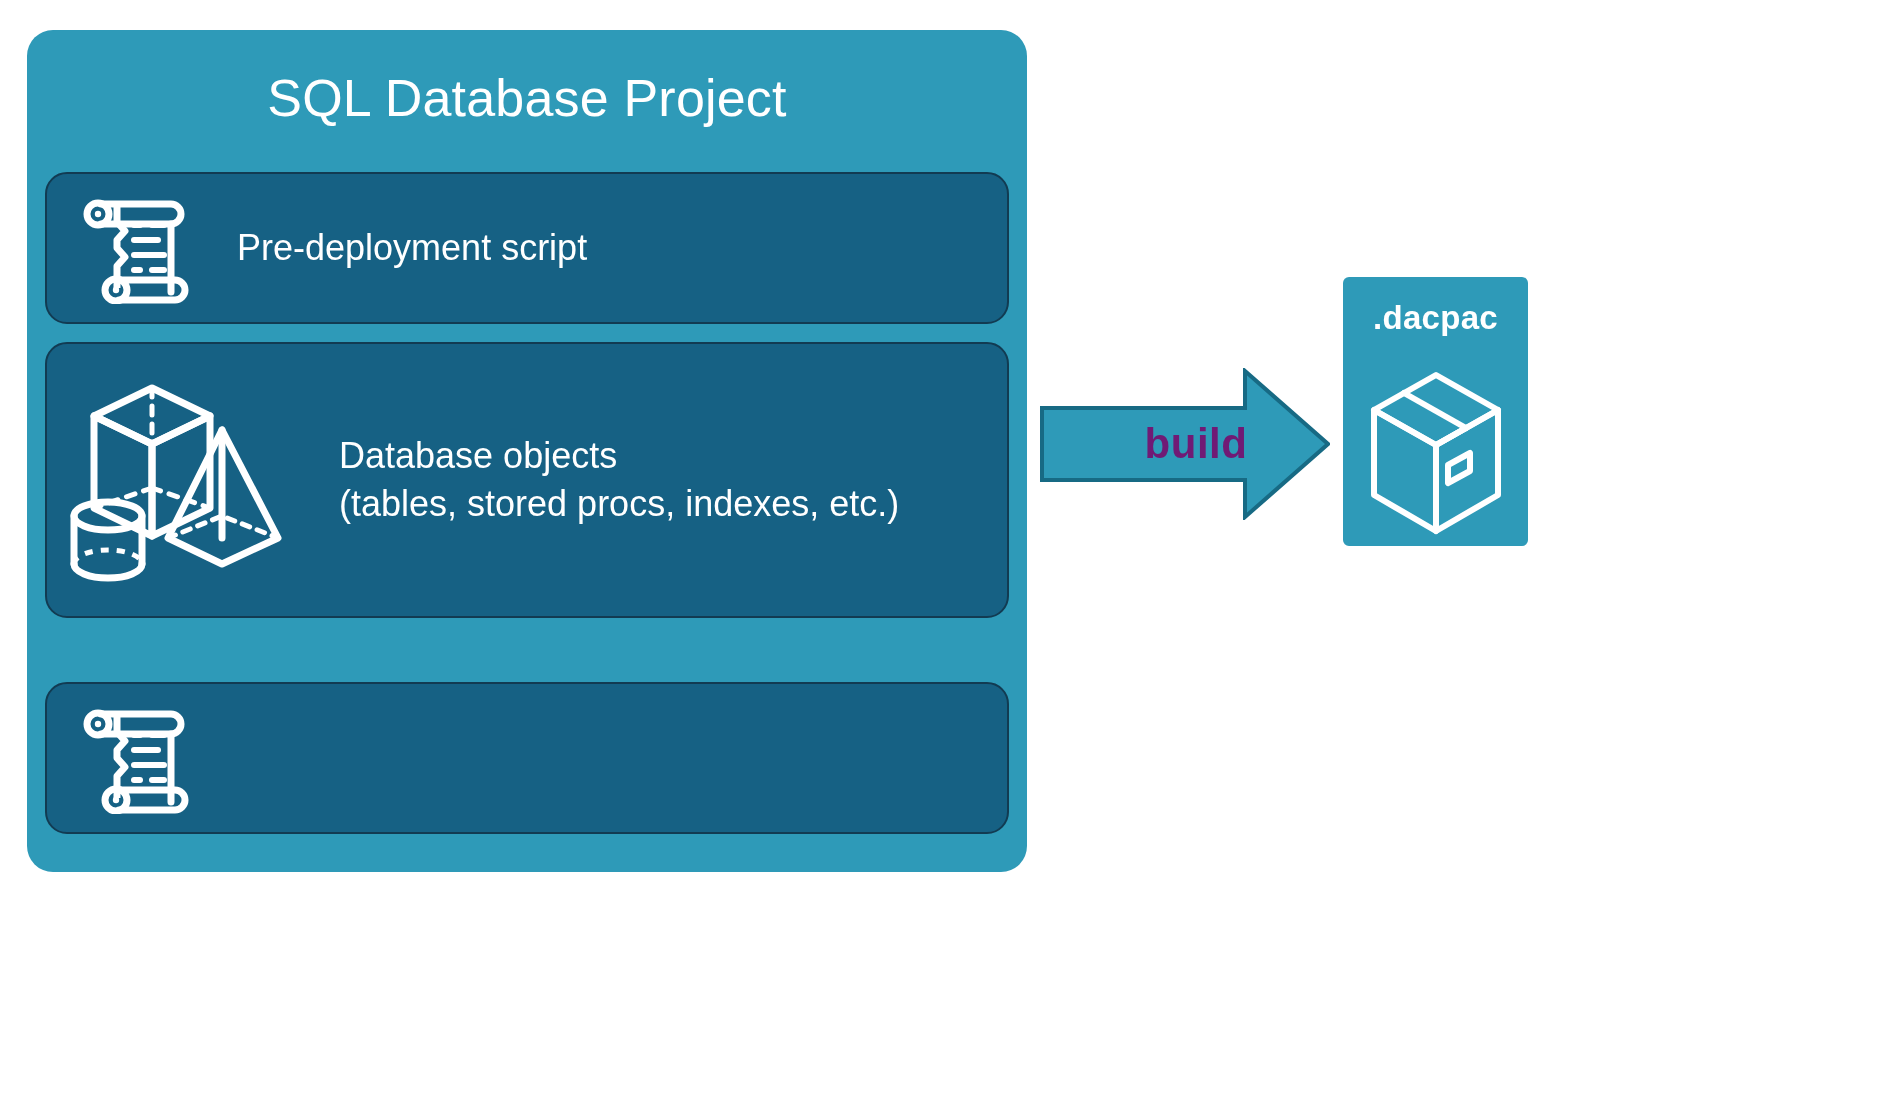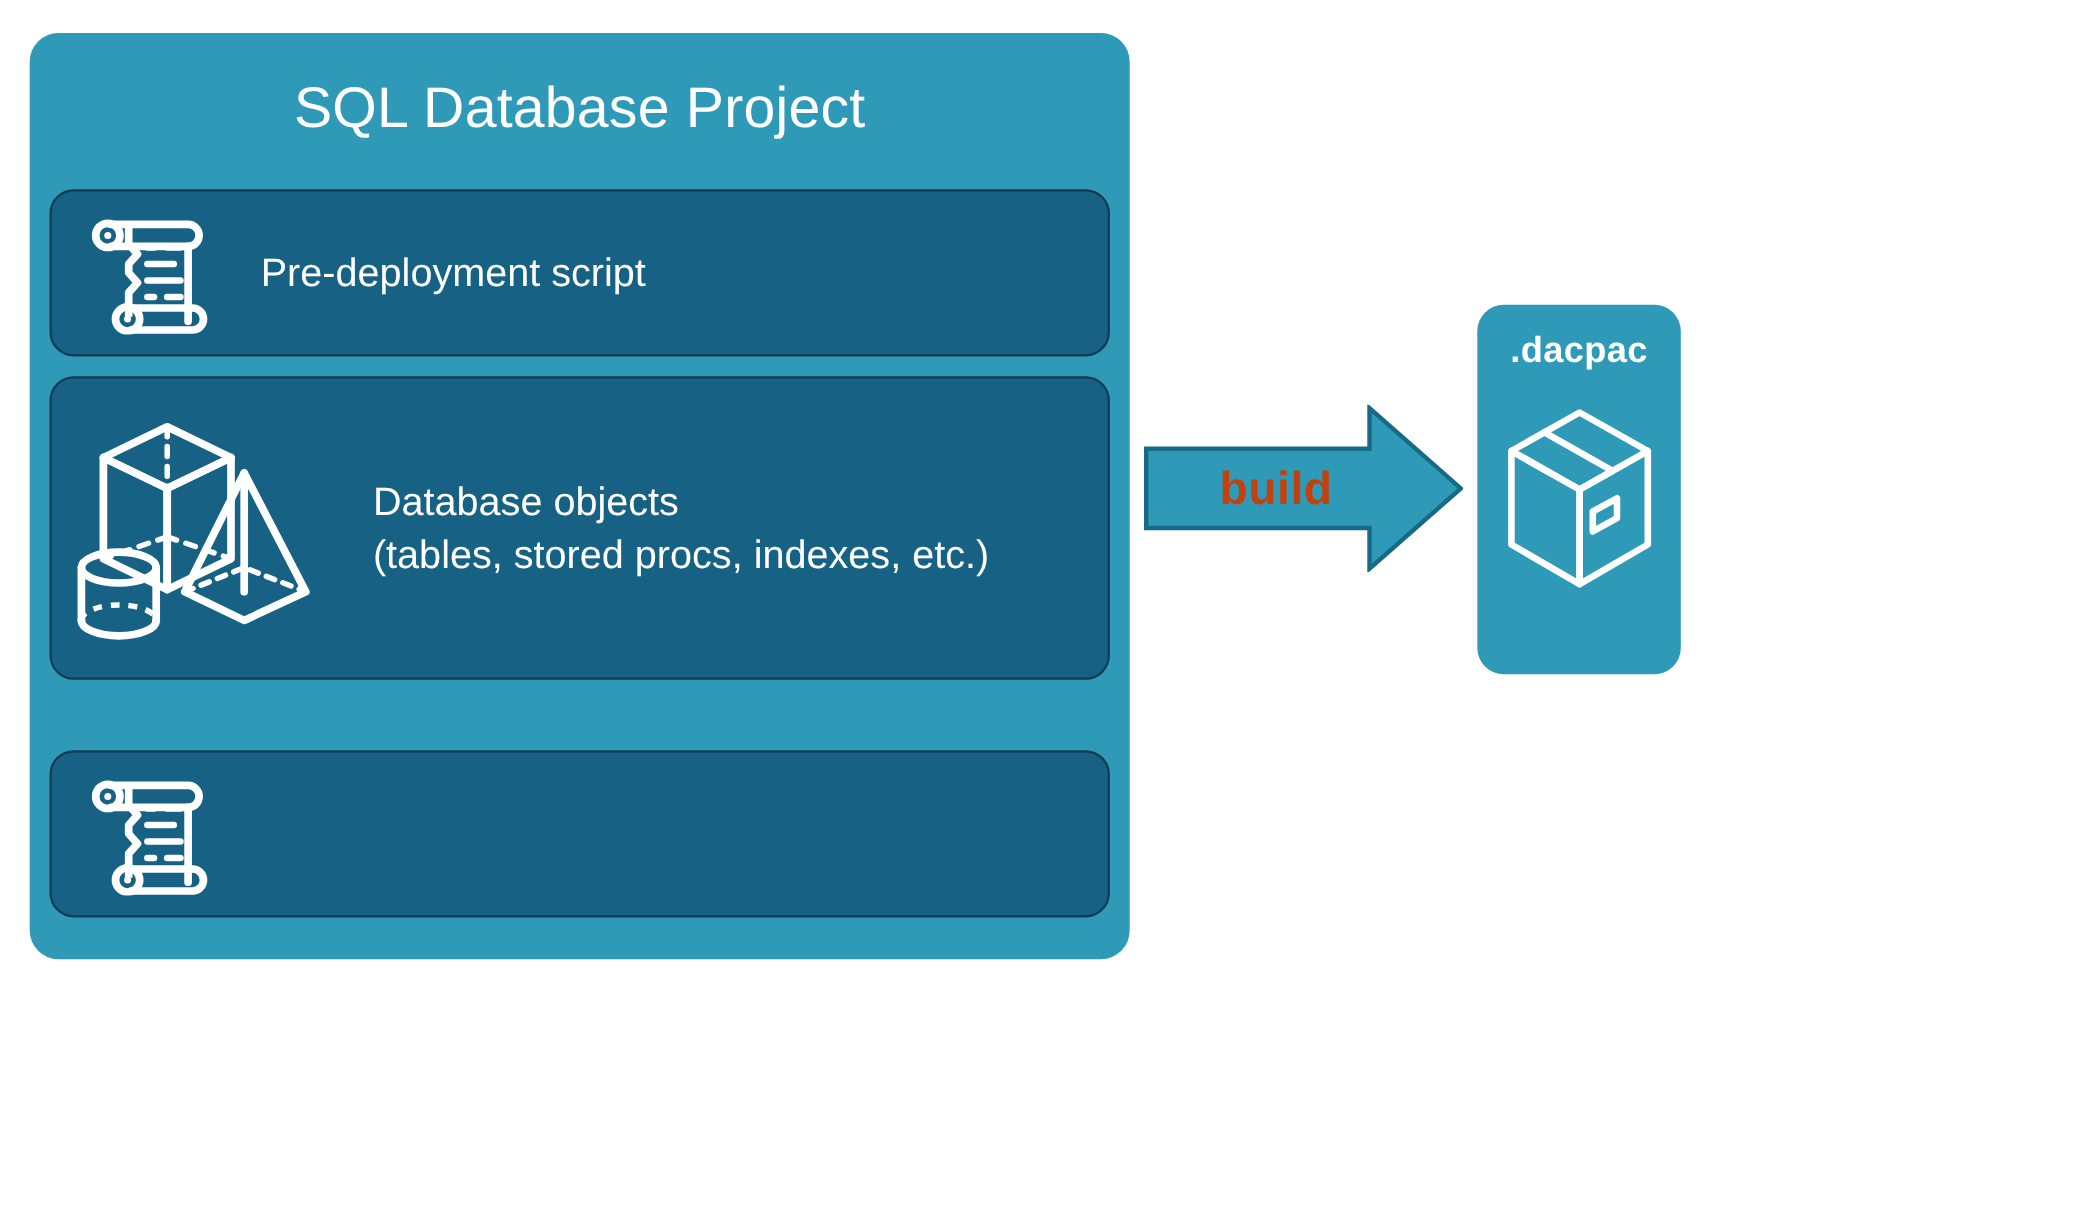--- a/index.html
+++ b/index.html
@@ -82,43 +82,43 @@
   
   #build-arrow {
     position: absolute;
     left: 1040px;
     top: 368px;
     width: 290px;
     height: 152px;
   }
   #build-arrow-label {
     position: absolute;
-    left: 1040px;
+    left: 1076px;
     top: 368px;
     width: 240px;
     height: 152px;
     display: flex;
     align-items: center;
     justify-content: center;
-    color: #c2410c;
+    color: #701a75;
     font-size: 42px;
     font-weight: bold;
     letter-spacing: 0.5px;
     pointer-events: none;
   }
 
   
   #dacpac-panel {
     position: absolute;
     left: 1343px;
     top: 277px;
     width: 185px;
-    height: 336px;
+    height: 269px;
     background: #2e9ab8;
-    border-radius: 24px;
+    border-radius: 6px;
     box-sizing: border-box;
   }
   #dacpac-label {
     position: absolute;
     top: 22px;
     left: 0;
     width: 100%;
     text-align: center;
     color: #ffffff;
     font-size: 33px;

